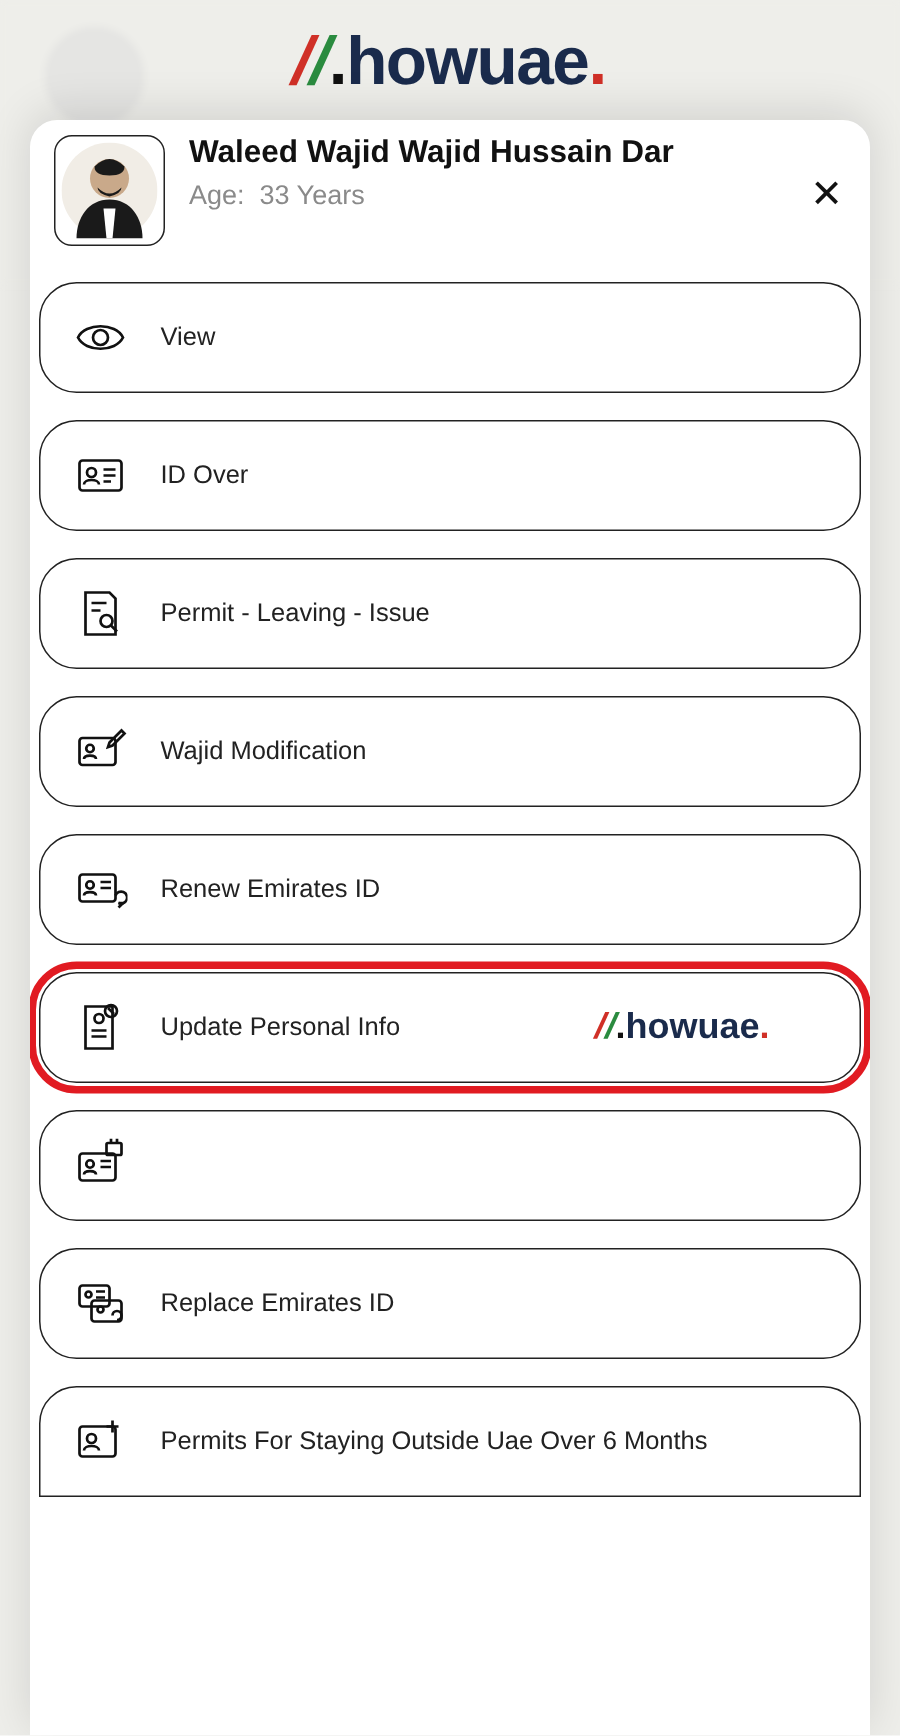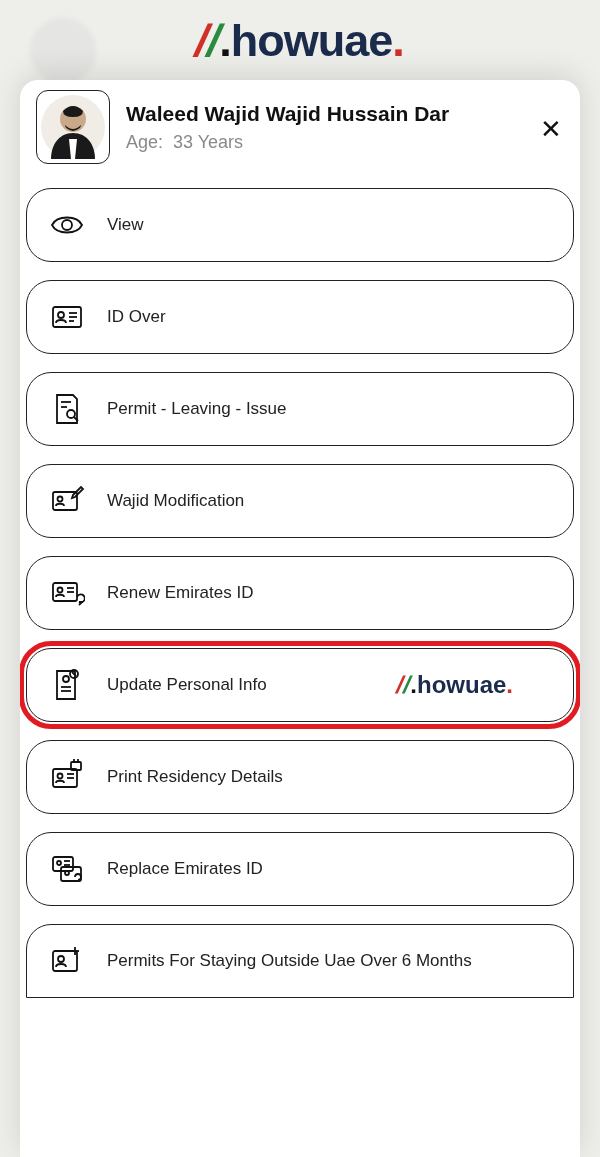--- a/index.html
+++ b/index.html
@@ -50,21 +50,20 @@
     right: 20px;
     bottom: 0;
     background: #fff;
     border-radius: 18px 18px 0 0;
     box-shadow: 0 -5px 30px rgba(0,0,0,0.12);
     padding: 0;
     z-index: 10;
   }
   .modal-header {
     display: flex;
-    align-items: center;
     padding: 10px 9px 18px 16px;
     position: relative;
   }
   .avatar-frame {
     width: 74px; height: 74px;
     border: 1px solid #222;
     border-radius: 12px;
     display: flex;
     align-items: center;
     justify-content: center;
@@ -275,21 +274,20 @@
           <rect x="4" y="10" width="24" height="18" rx="2"></rect>
           <circle cx="11" cy="17" r="2.5"></circle>
           <path d="M7 24 C7 21 15 21 15 24"></path>
           <line x1="18" y1="15" x2="25" y2="15"></line>
           <line x1="18" y1="19" x2="25" y2="19"></line>
           <rect x="22" y="3" width="10" height="8" rx="1"></rect>
           <line x1="25" y1="3" x2="25" y2="0"></line>
           <line x1="29" y1="3" x2="29" y2="0"></line>
         </svg>
       </span>
-      <span class="menu-label">Print Residency Details</span>
     </div>
 
     <div class="menu-item">
       <span class="menu-icon">
         <svg width="36" height="36" viewBox="0 0 36 36" fill="none" stroke="#111" stroke-width="1.8">
           <rect x="4" y="6" width="20" height="14" rx="2"></rect>
           <circle cx="10" cy="12" r="2"></circle>
           <line x1="15" y1="10" x2="21" y2="10"></line>
           <line x1="15" y1="14" x2="21" y2="14"></line>
           <rect x="12" y="16" width="20" height="14" rx="2"></rect>

